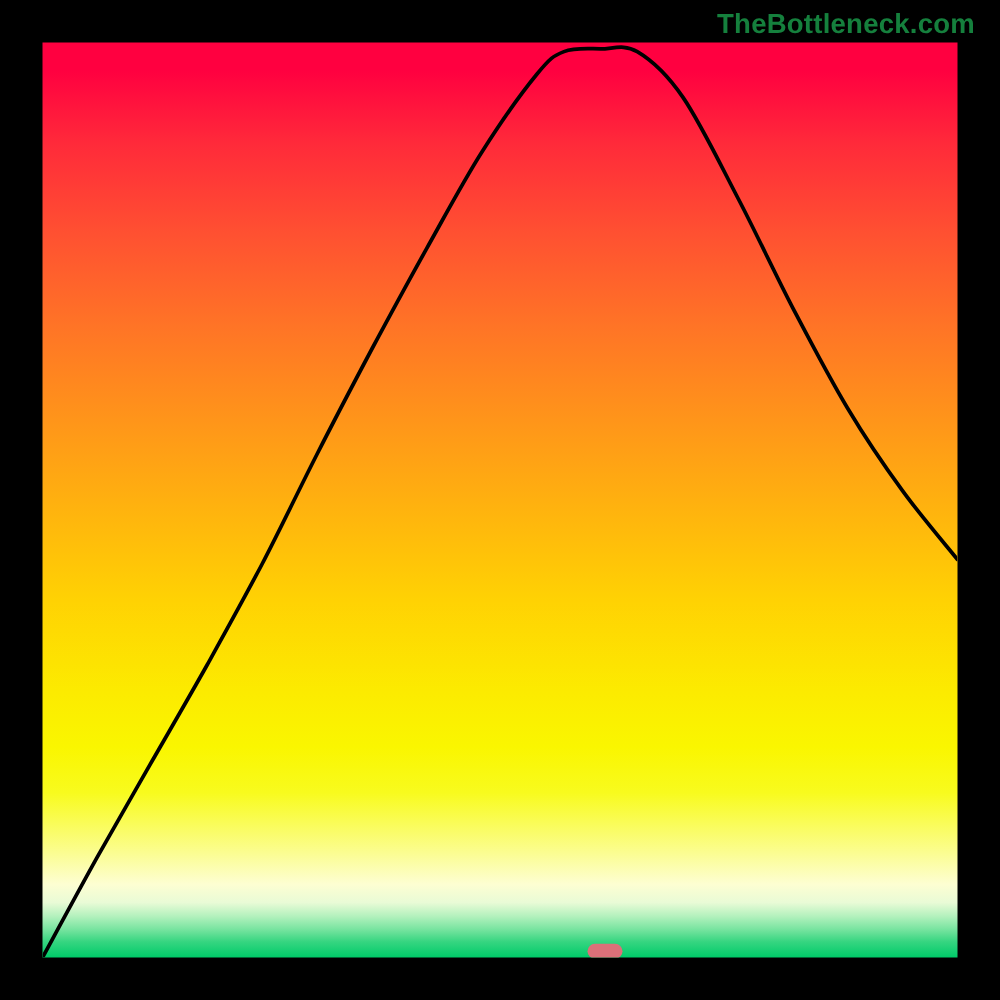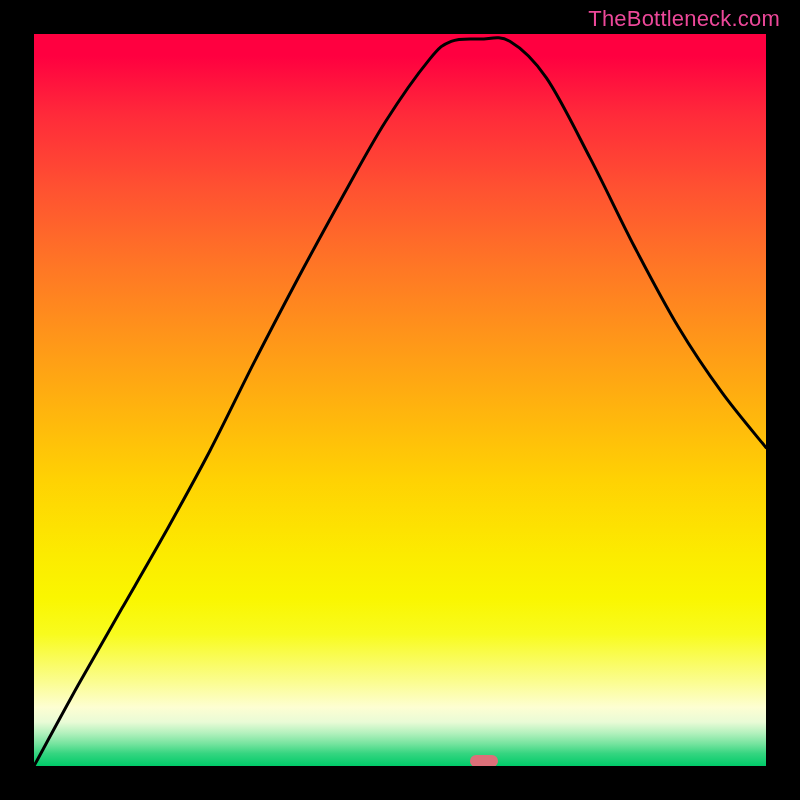--- a/index.html
+++ b/index.html
@@ -60,23 +60,23 @@
     height: 12px;
     border-radius: 6px;
     background: #dc7079;
     transform: translate(-50%, -50%);
     pointer-events: none;
   }
   .watermark {
     position: absolute;
     top: 6px;
     right: 20px;
-    color: #ec4899;
+    color: #15803d;
     font-size: 22px;
-    font-weight: 400;
+    font-weight: 700;
     letter-spacing: 0.2px;
     white-space: nowrap;
   }
 </style>
 </head>
 <body>
 
 <div class="frame">
 
   <div class="plot">

